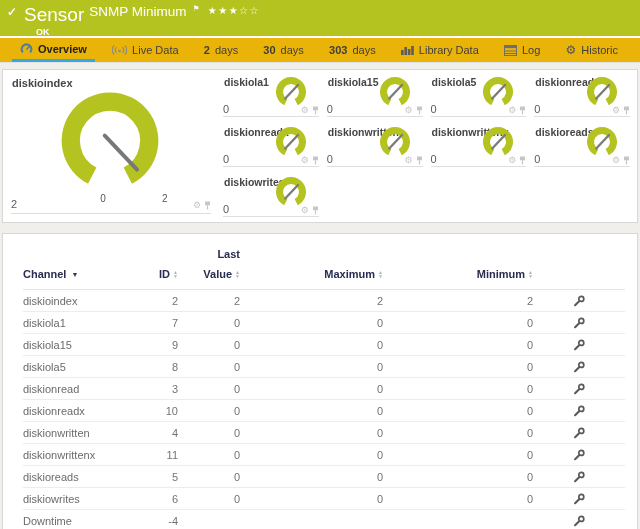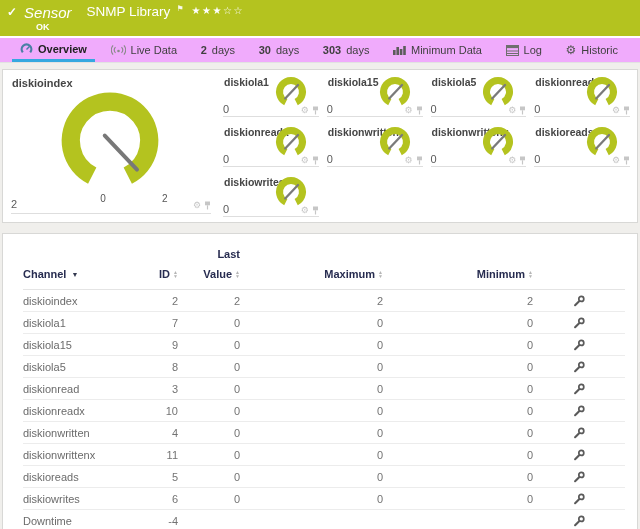--- a/index.html
+++ b/index.html
@@ -3,28 +3,28 @@
 <meta charset="utf-8">
 <style>
   * { margin:0; padding:0; box-sizing:border-box; }
   html,body { width:640px; height:529px; overflow:hidden;
     font-family:"Liberation Sans", sans-serif; background:#f0efec; }
 
   
   .topbar { height:36px; background:#b4c31f; color:#fff; padding:4px 8px 0 7px; }
   .topbar-row1 { display:flex; align-items:flex-start; }
   .check-ic { font-size:12px; font-weight:bold; margin:1px 7px 0 0; }
-  .sensor-type { font-style:italic; font-size:15px; margin-right:15px; }
+  .sensor-type { font-size:19px; margin-right:5px; }
   .sensor-name { font-size:13.5px; }
   .flag-ic { font-size:8px; opacity:.9; margin:0 8px 0 6px; }
   .stars { font-size:10px; letter-spacing:1.5px; margin-top:1px; }
   .status-ok { font-size:9px; font-weight:bold; margin:1px 0 0 29px; }
 
   
-  .tabbar { background:#f0abfc; height:27px; display:flex; align-items:stretch;
+  .tabbar { background:#eab308; height:27px; display:flex; align-items:stretch;
     padding:0 14px 0 12px; border-bottom:1px solid #e2e2e2; font-size:11px;
     color:#3f3f3f; justify-content:space-between; border-top:2px solid #fff; }
   .tab { display:flex; align-items:center; gap:5px; padding:0 8px; cursor:pointer; }
   .tab.active { border-bottom:3px solid #35a8e0; font-weight:bold; color:#222; }
   .tab .num { font-weight:bold; }
   .tab svg { display:block; }
   .gear-glyph { font-size:12px; color:#555; line-height:1; }
 
   
   .content { padding:6px 2px 0 2px; }
@@ -68,21 +68,21 @@
   .td.action { text-align:left; padding-left:40px; }
   .wrench { display:block; }
 </style>
 </head>
 <body>
 
 <div class="topbar">
   <div class="topbar-row1">
     <span class="check-ic">✓</span>
     <span class="sensor-type">Sensor</span>
-    <span class="sensor-name">SNMP Library</span>
+    <span class="sensor-name">SNMP Minimum</span>
     <span class="flag-ic">⚑</span>
     <span class="stars"><span>★★★</span><span>☆☆</span></span>
   </div>
   <div class="status-ok">OK</div>
 </div>
 
 <div class="tabbar">
   <div class="tab active">
     <svg width="13" height="13" viewBox="0 0 14 14">
       <path d="M3 11.2 A5.2 5.2 0 1 1 11 11.2" fill="none" stroke="#4a7fa5" stroke-width="2.4"></path>
@@ -110,21 +110,21 @@
     <span class="num">303</span>
     <span>days</span>
   </div>
   <div class="tab">
     <svg width="13" height="11" viewBox="0 0 13 11">
       <rect x="0" y="5" width="2.6" height="5" fill="#5c5c5c"></rect>
       <rect x="3.4" y="2" width="2.6" height="8" fill="#5c5c5c"></rect>
       <rect x="6.8" y="4" width="2.6" height="6" fill="#5c5c5c"></rect>
       <rect x="10.2" y="1" width="2.6" height="9" fill="#5c5c5c"></rect>
     </svg>
-    <span>Minimum Data</span>
+    <span>Library Data</span>
   </div>
   <div class="tab">
     <svg width="13" height="11" viewBox="0 0 13 11">
       <rect x="0.5" y="0.5" width="12" height="10" fill="none" stroke="#6e6e6e"></rect>
       <rect x="0.5" y="0.5" width="12" height="2.6" fill="#6e6e6e"></rect>
       <line x1="0.5" y1="6" x2="12.5" y2="6" stroke="#6e6e6e"></line>
       <line x1="0.5" y1="8.5" x2="12.5" y2="8.5" stroke="#6e6e6e"></line>
     </svg>
     <span>Log</span>
   </div>

